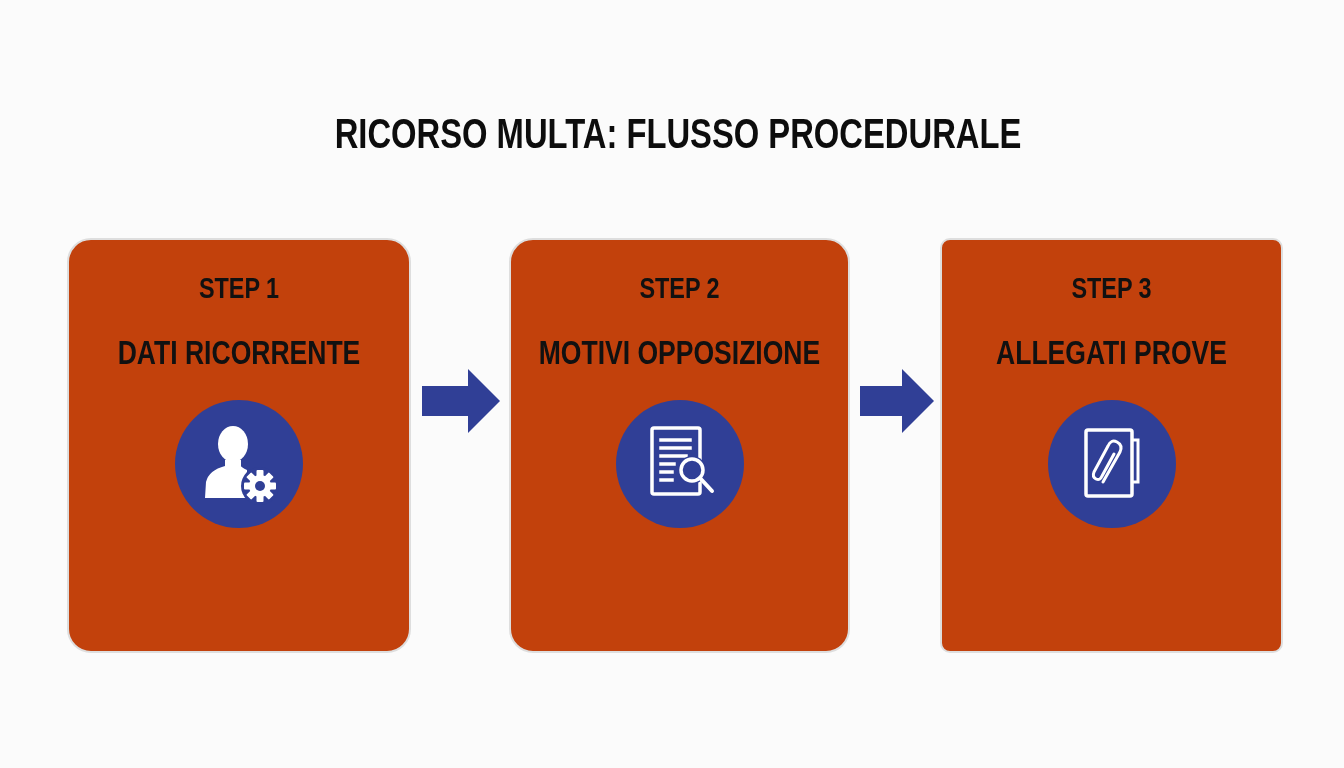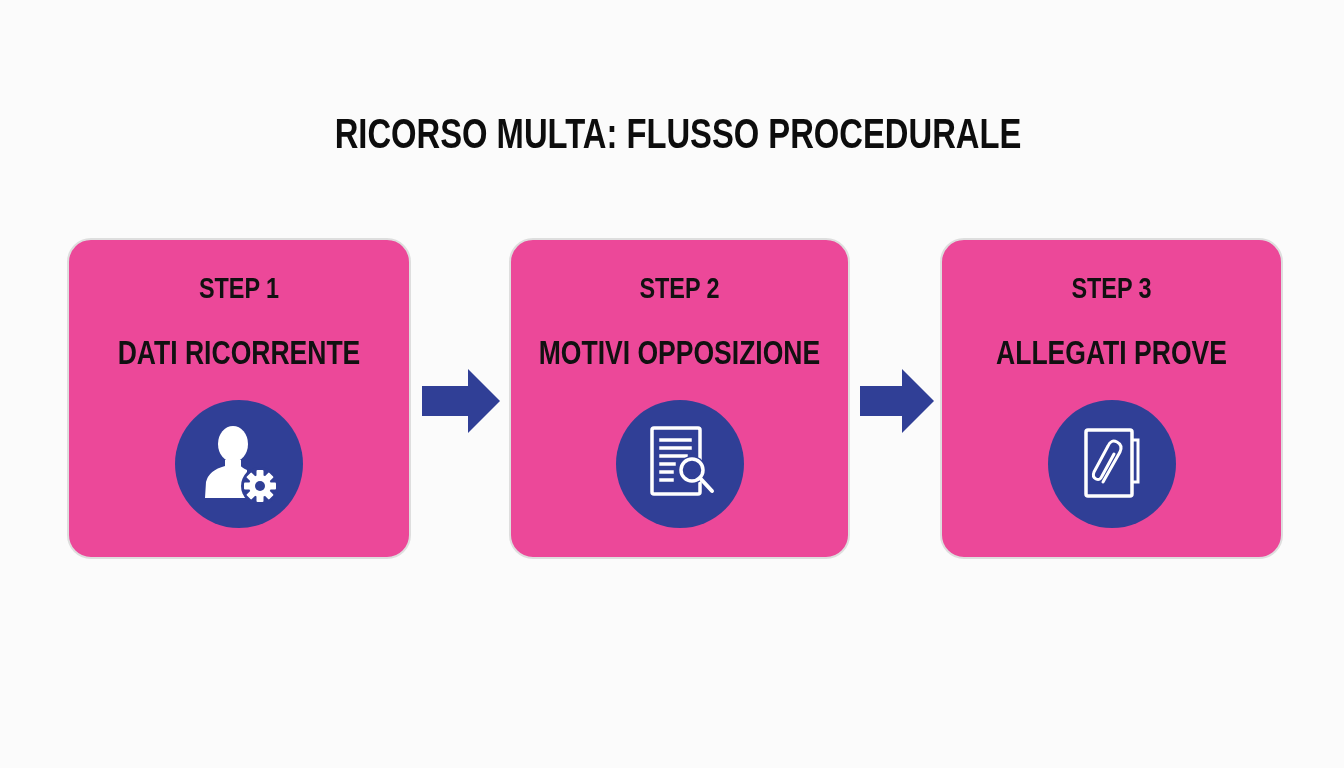--- a/index.html
+++ b/index.html
@@ -26,24 +26,24 @@
       font-size: 42px;
       letter-spacing: 0px;
       transform: scaleX(0.78);
       transform-origin: 678px 0;
       line-height: 52px;
       color: #0d0d0d;
     }
     .step-box {
       position: absolute;
       top: 238px;
-      height: 321px;
+      height: 415px;
       border: 2px solid #dedede;
       border-radius: 24px;
-      background: #ec4899;
+      background: #c2410c;
       box-sizing: border-box;
     }
     .step-label {
       position: absolute;
       top: 30px;
       left: 0;
       right: 0;
       text-align: center;
       font-weight: bold;
       font-size: 30px;
@@ -143,21 +143,21 @@
       <circle cx="76" cy="70" r="11" fill="none" stroke="#ffffff" stroke-width="3.5"></circle>
       <line x1="84" y1="78" x2="96" y2="91" stroke="#ffffff" stroke-width="4" stroke-linecap="round"></line>
     </svg>
   </div>
 </div>
 
 <svg class="arrow" style="left:860px; width:76px;" viewBox="0 0 76 64">
   <polygon points="0,17 42,17 42,0 74,32 42,64 42,47 0,47" fill="#303f96"></polygon>
 </svg>
 
-<div class="step-box" style="left:940px; width:343px;">
+<div class="step-box" style="left:940px; width:343px;border-radius:10px;">
   <div class="step-label">STEP 3</div>
   <div class="step-title">ALLEGATI PROVE</div>
   <div class="icon-circle">
     <svg width="128" height="128" viewBox="0 0 128 128">
 
       <rect x="82" y="40" width="8" height="42" fill="none" stroke="#ffffff" stroke-width="3"></rect>
 
       <rect x="38" y="30" width="46" height="66" rx="2" fill="#303f96" stroke="#ffffff" stroke-width="3.5"></rect>
 
       <path d="M55 82 L72 52 Q75 45 69 42 Q63 39 60 46 L46 72 Q44 77 48 79 Q52 81 54 76 L66 54" fill="none" stroke="#ffffff" stroke-width="3" stroke-linecap="round" stroke-linejoin="round"></path>

